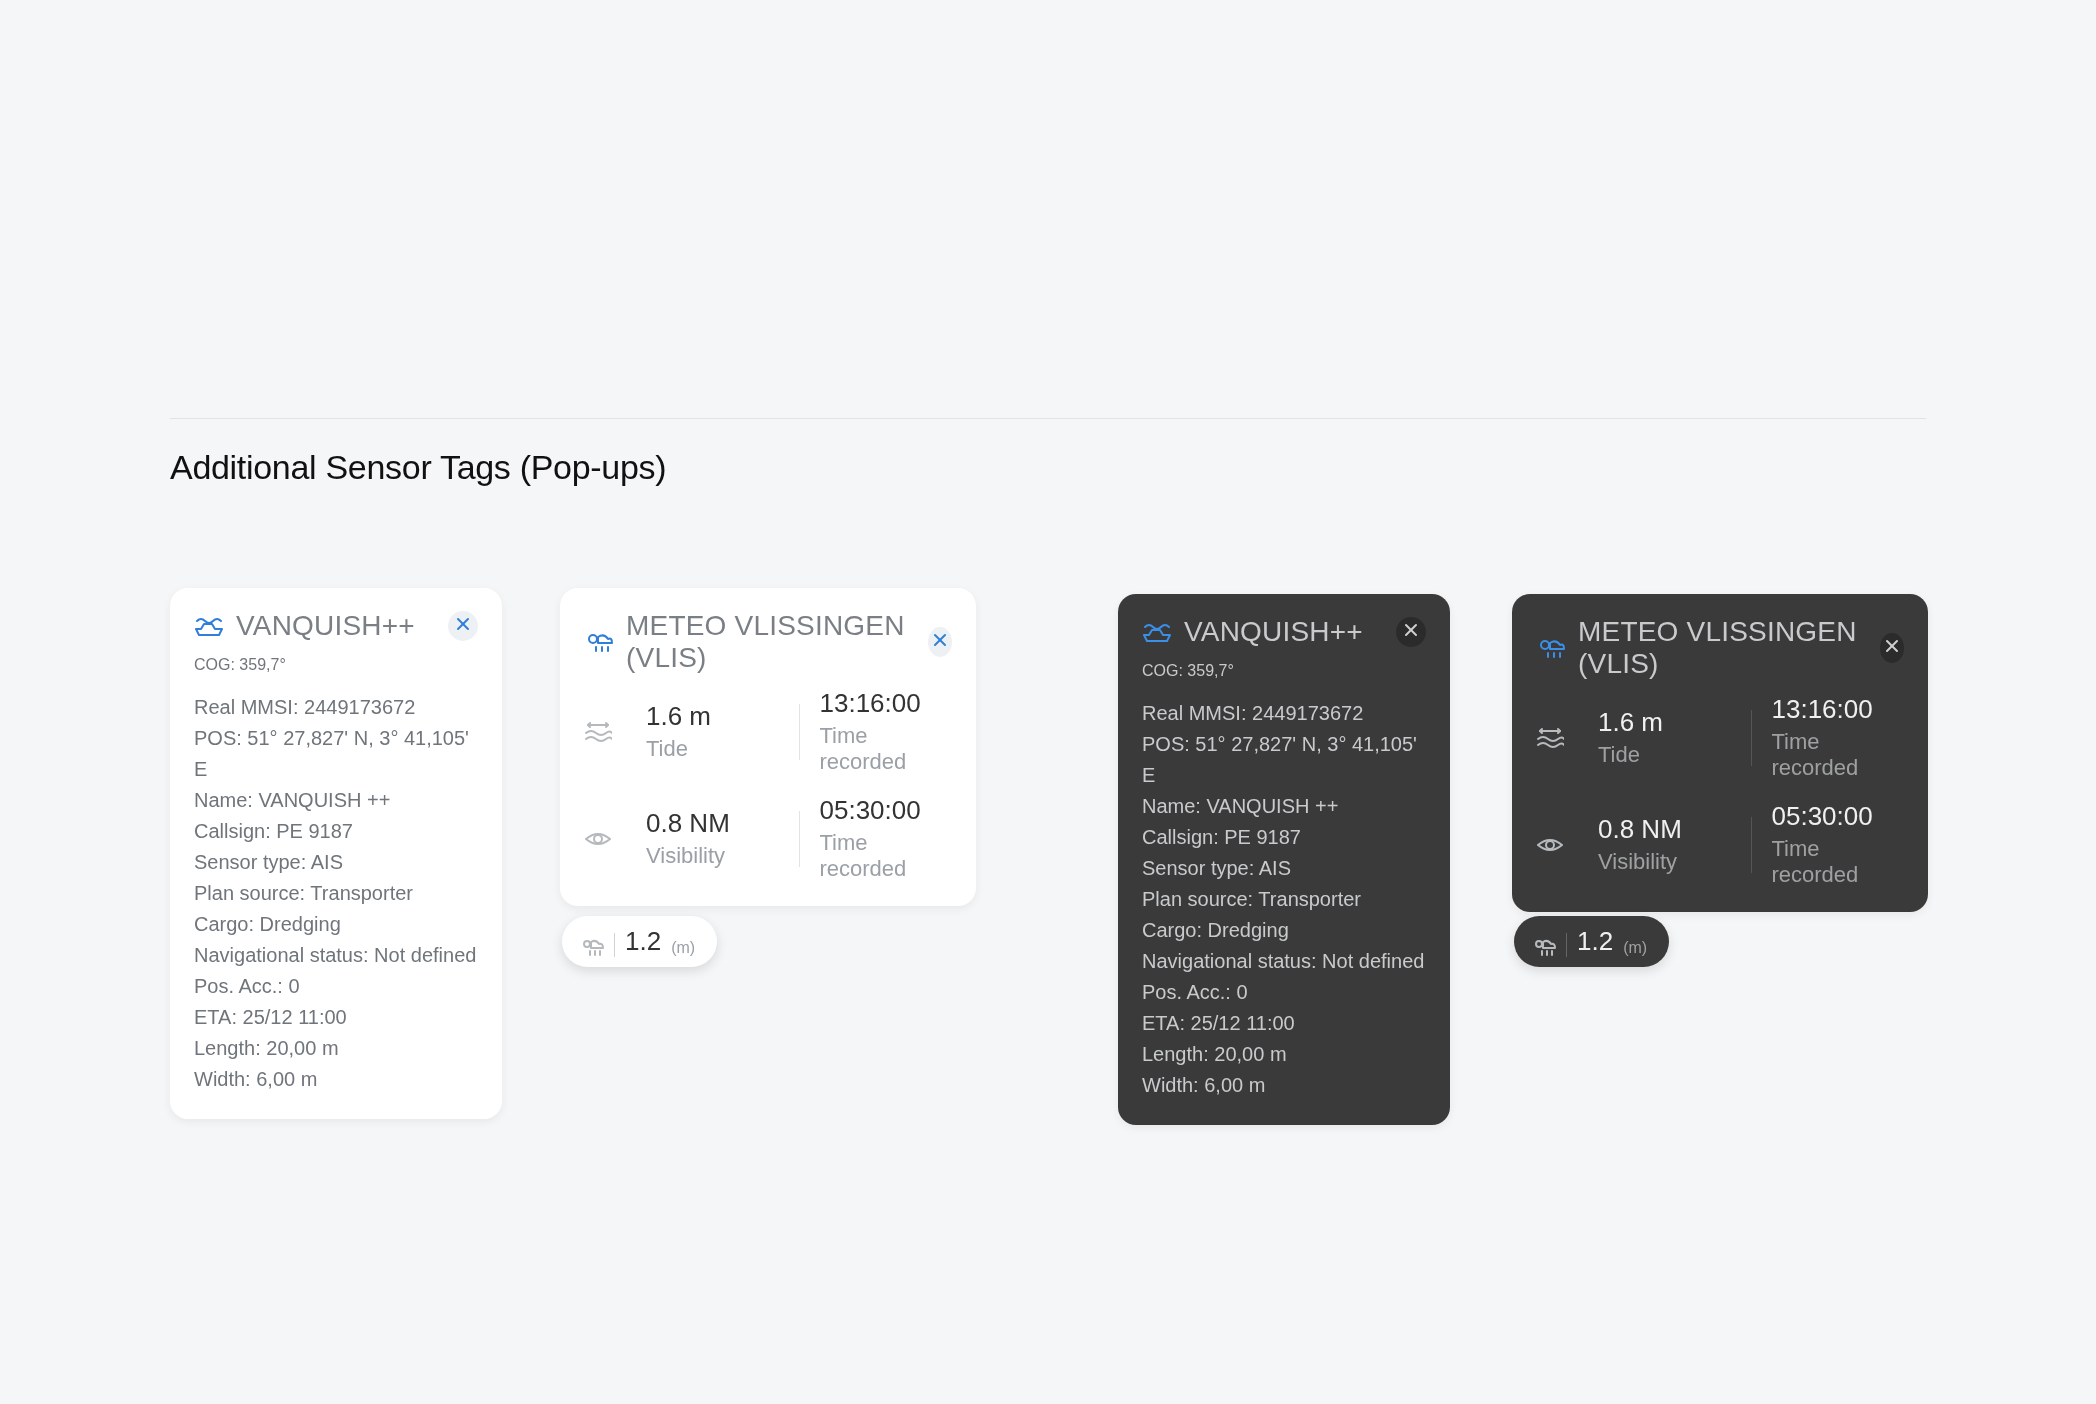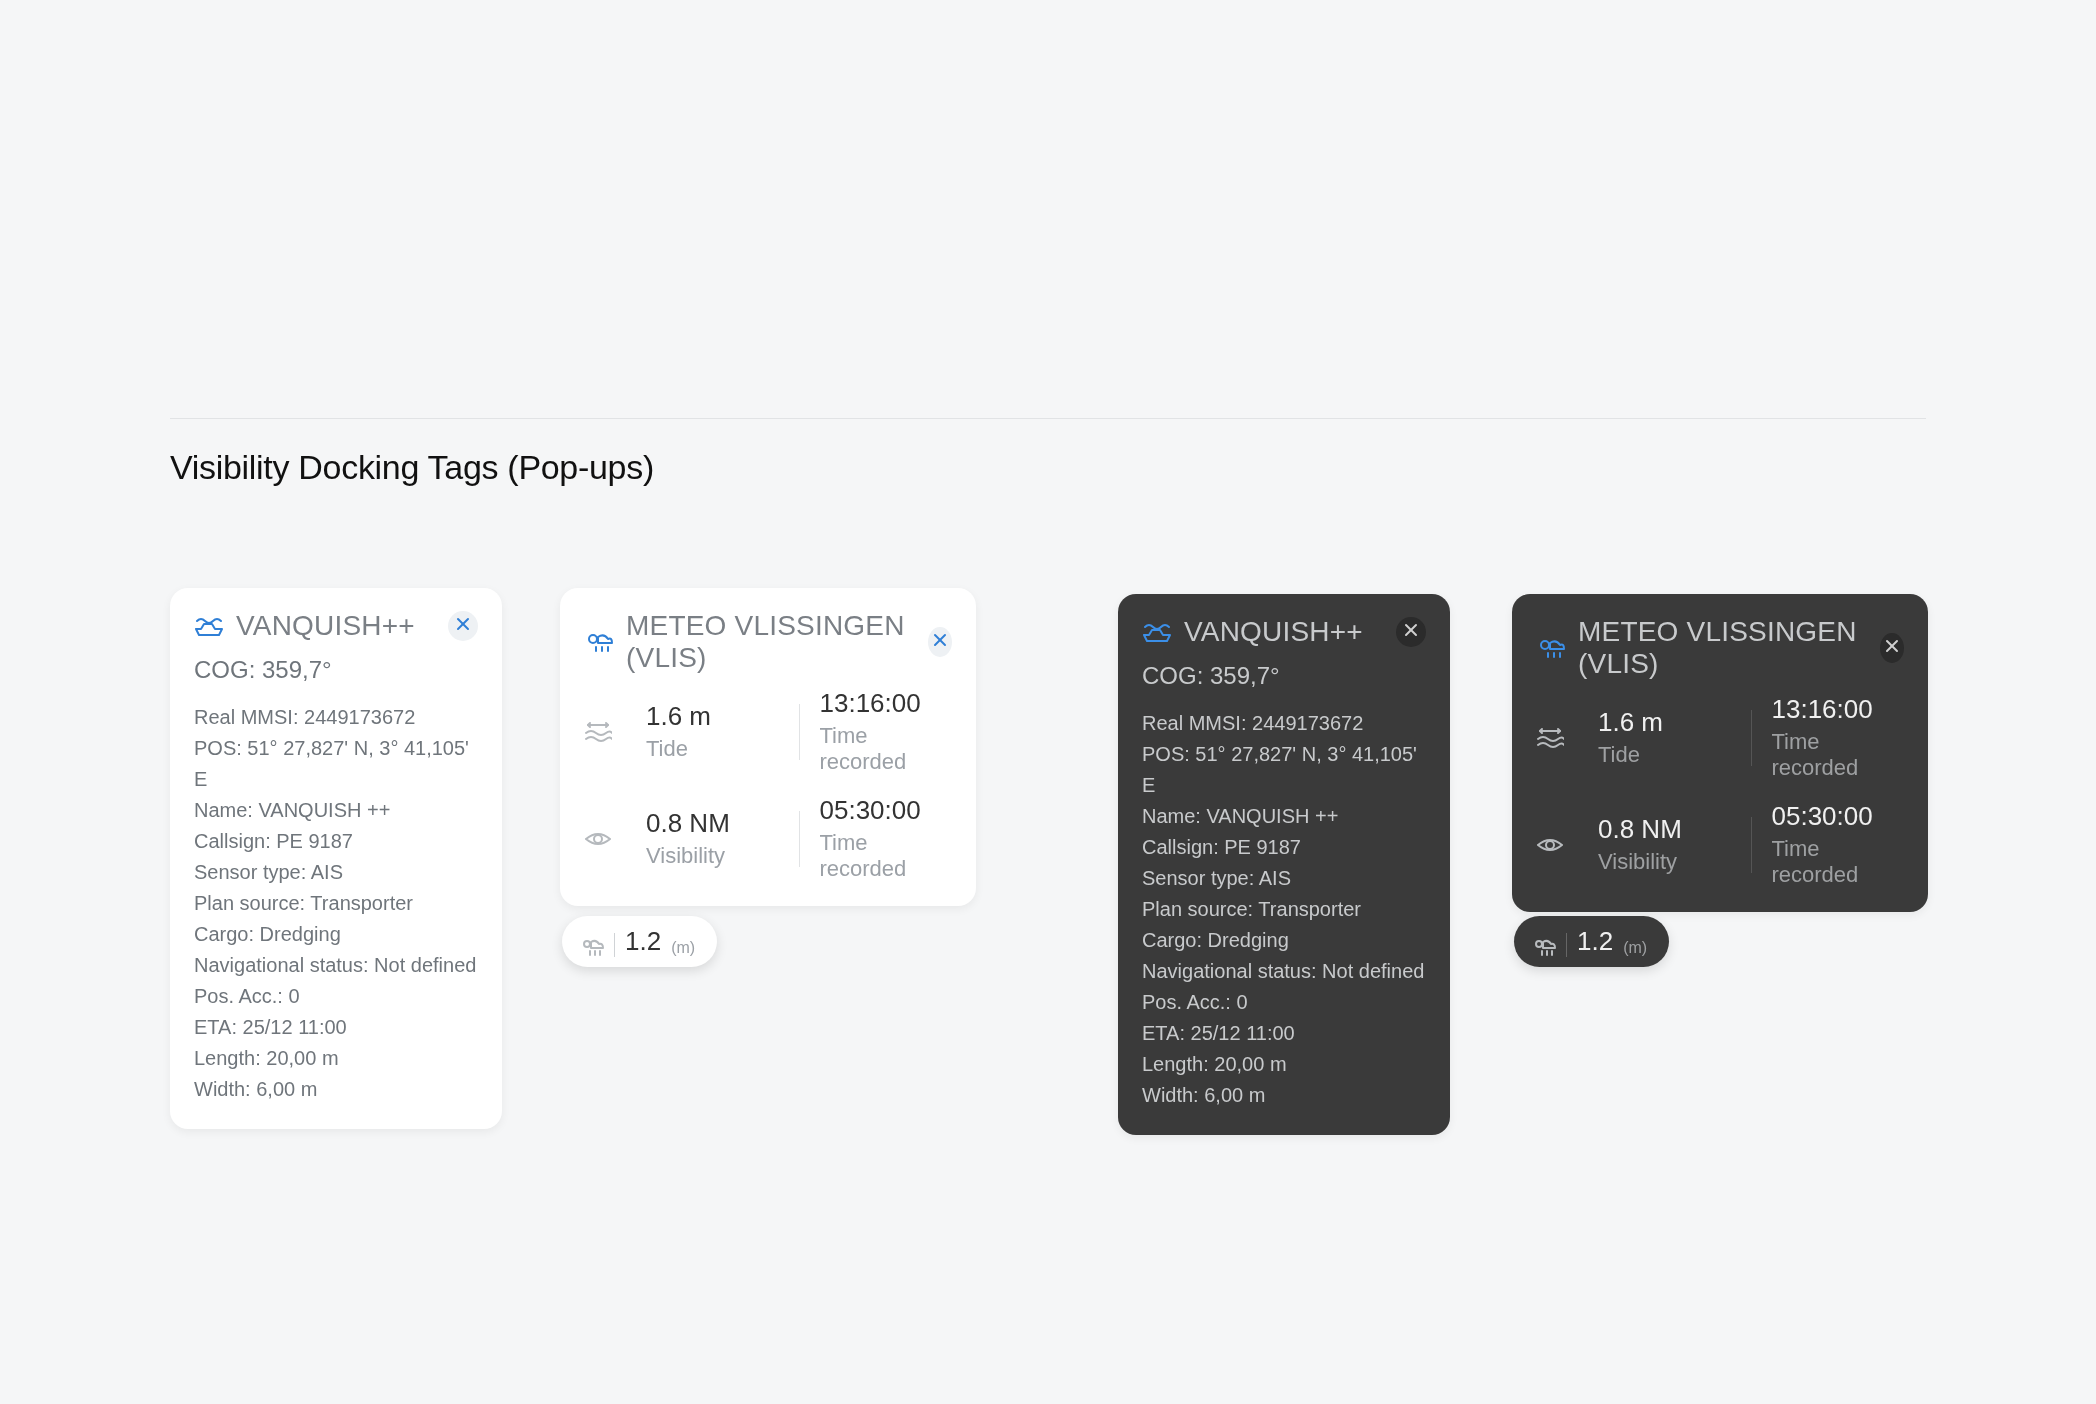--- a/index.html
+++ b/index.html
@@ -53,21 +53,21 @@
   width: 30px; height: 30px;
   border-radius: 50%;
   background: #eef1f4;
   display: flex; align-items: center; justify-content: center;
   cursor: pointer;
 }
 .dark .close-btn { background: #2b2b2b; }
 .close-btn svg { width: 14px; height: 14px; }
 .ship-icon, .weather-icon, .tide-icon, .eye-icon { display:inline-flex; }
 .vessel-card .cog {
-  font-size: 24px;
+  font-size: 16px;
   color: #6f757b;
   margin-bottom: 18px;
 }
 .dark .cog { color: #c8cacc; }
 .vessel-card .rows { font-size: 20px; line-height: 1.55; color: #6f757b; }
 .dark .rows { color: #c8cacc; }
 .meteo-grid {
   display: grid;
   grid-template-columns: 42px 1fr 1px 1fr;
   row-gap: 22px;
@@ -121,21 +121,21 @@
 .icon-blue path, .icon-blue line, .icon-blue circle { stroke:#2f7fd6; }
 .icon-blue-dark path, .icon-blue-dark line, .icon-blue-dark circle { stroke:#3b8fe8; }
 .icon-grey path, .icon-grey circle, .icon-grey line { stroke:#b5b9bd; }
 .icon-dim-dark path, .icon-dim-dark circle, .icon-dim-dark line { stroke:#b8bbbe; }
 svg { fill:none; stroke-width:2; stroke-linecap:round; stroke-linejoin:round; }
 </style>
 </head>
 <body>
 
 <div class="hr"></div>
-<div class="section-title">Visibility Docking Tags (Pop-ups)</div>
+<div class="section-title">Additional Sensor Tags (Pop-ups)</div>
 
 <div id="c1" class="card light vessel-card">
   <div class="card-head">
     <span class="ship-icon icon-blue">
       <svg width="30" height="22" viewBox="0 0 30 22">
           <path d="M2 14 L7 14 L10 9 L18 9 L21 14 L28 14 L25 20 L5 20 Z"></path>
           <path d="M3 6 Q7 2 11 6 Q15 10 19 6 Q23 2 27 6"></path>
         </svg>
     </span>
     <span class="card-title">VANQUISH++</span>

